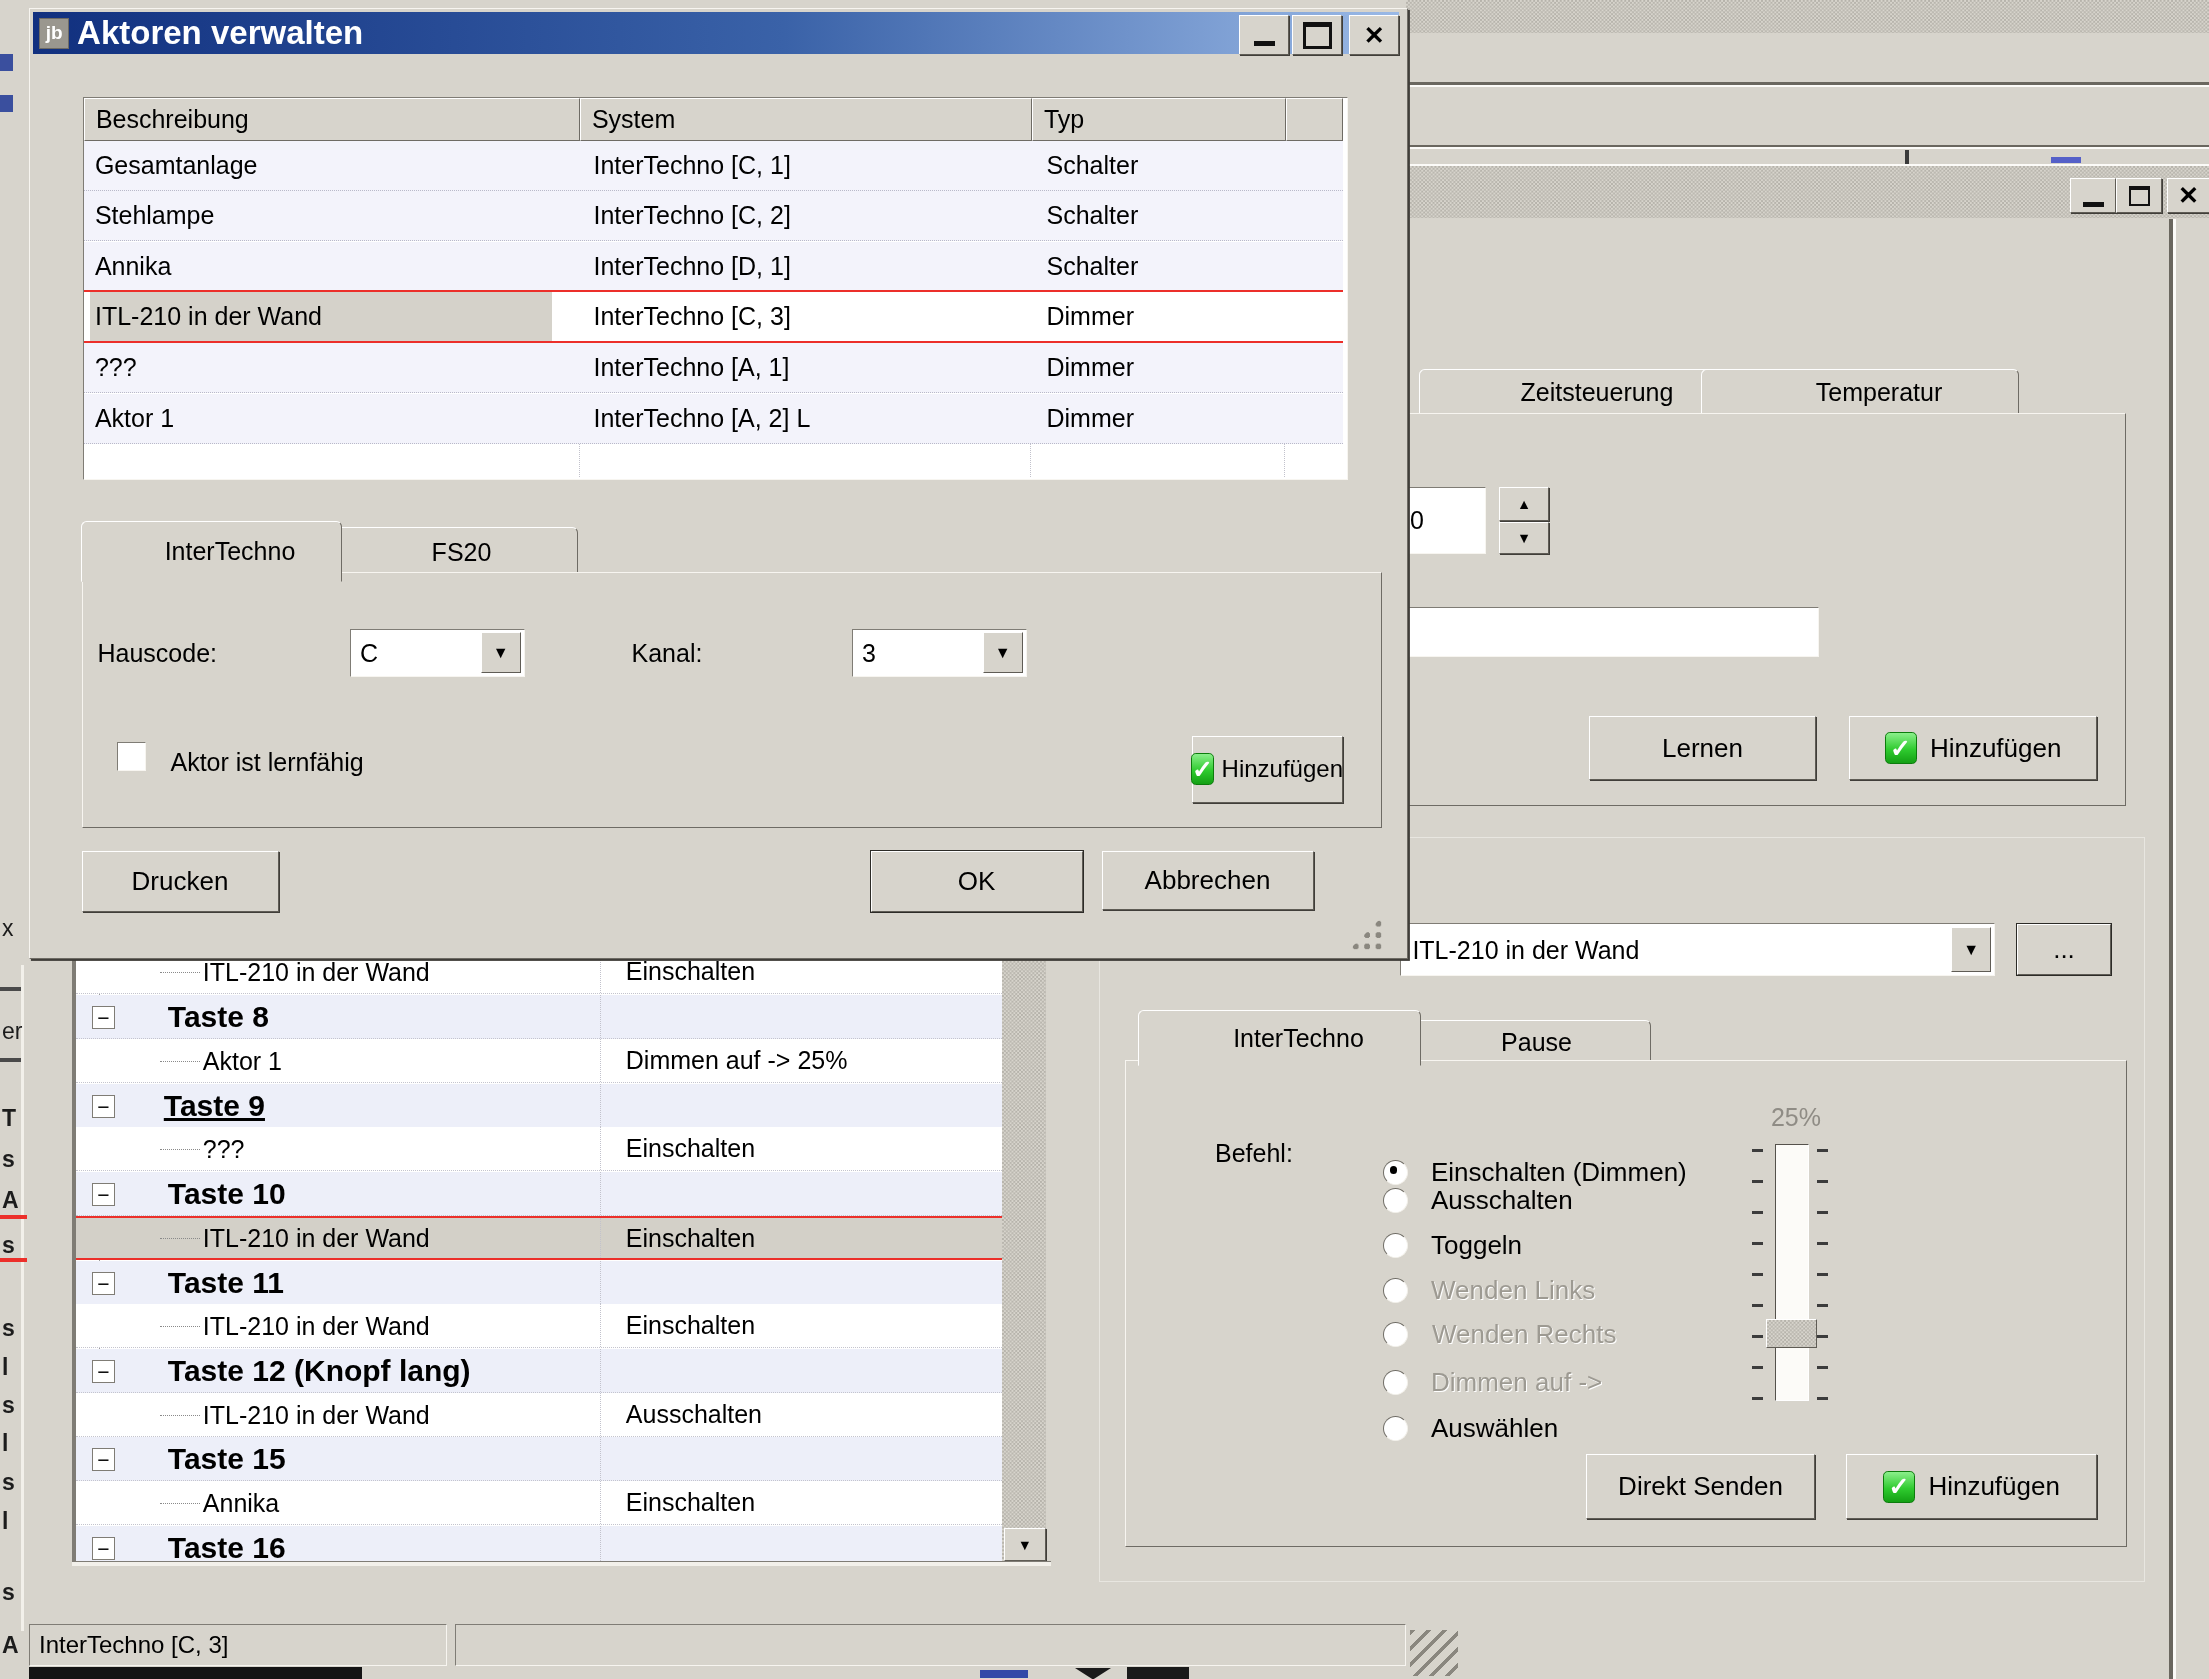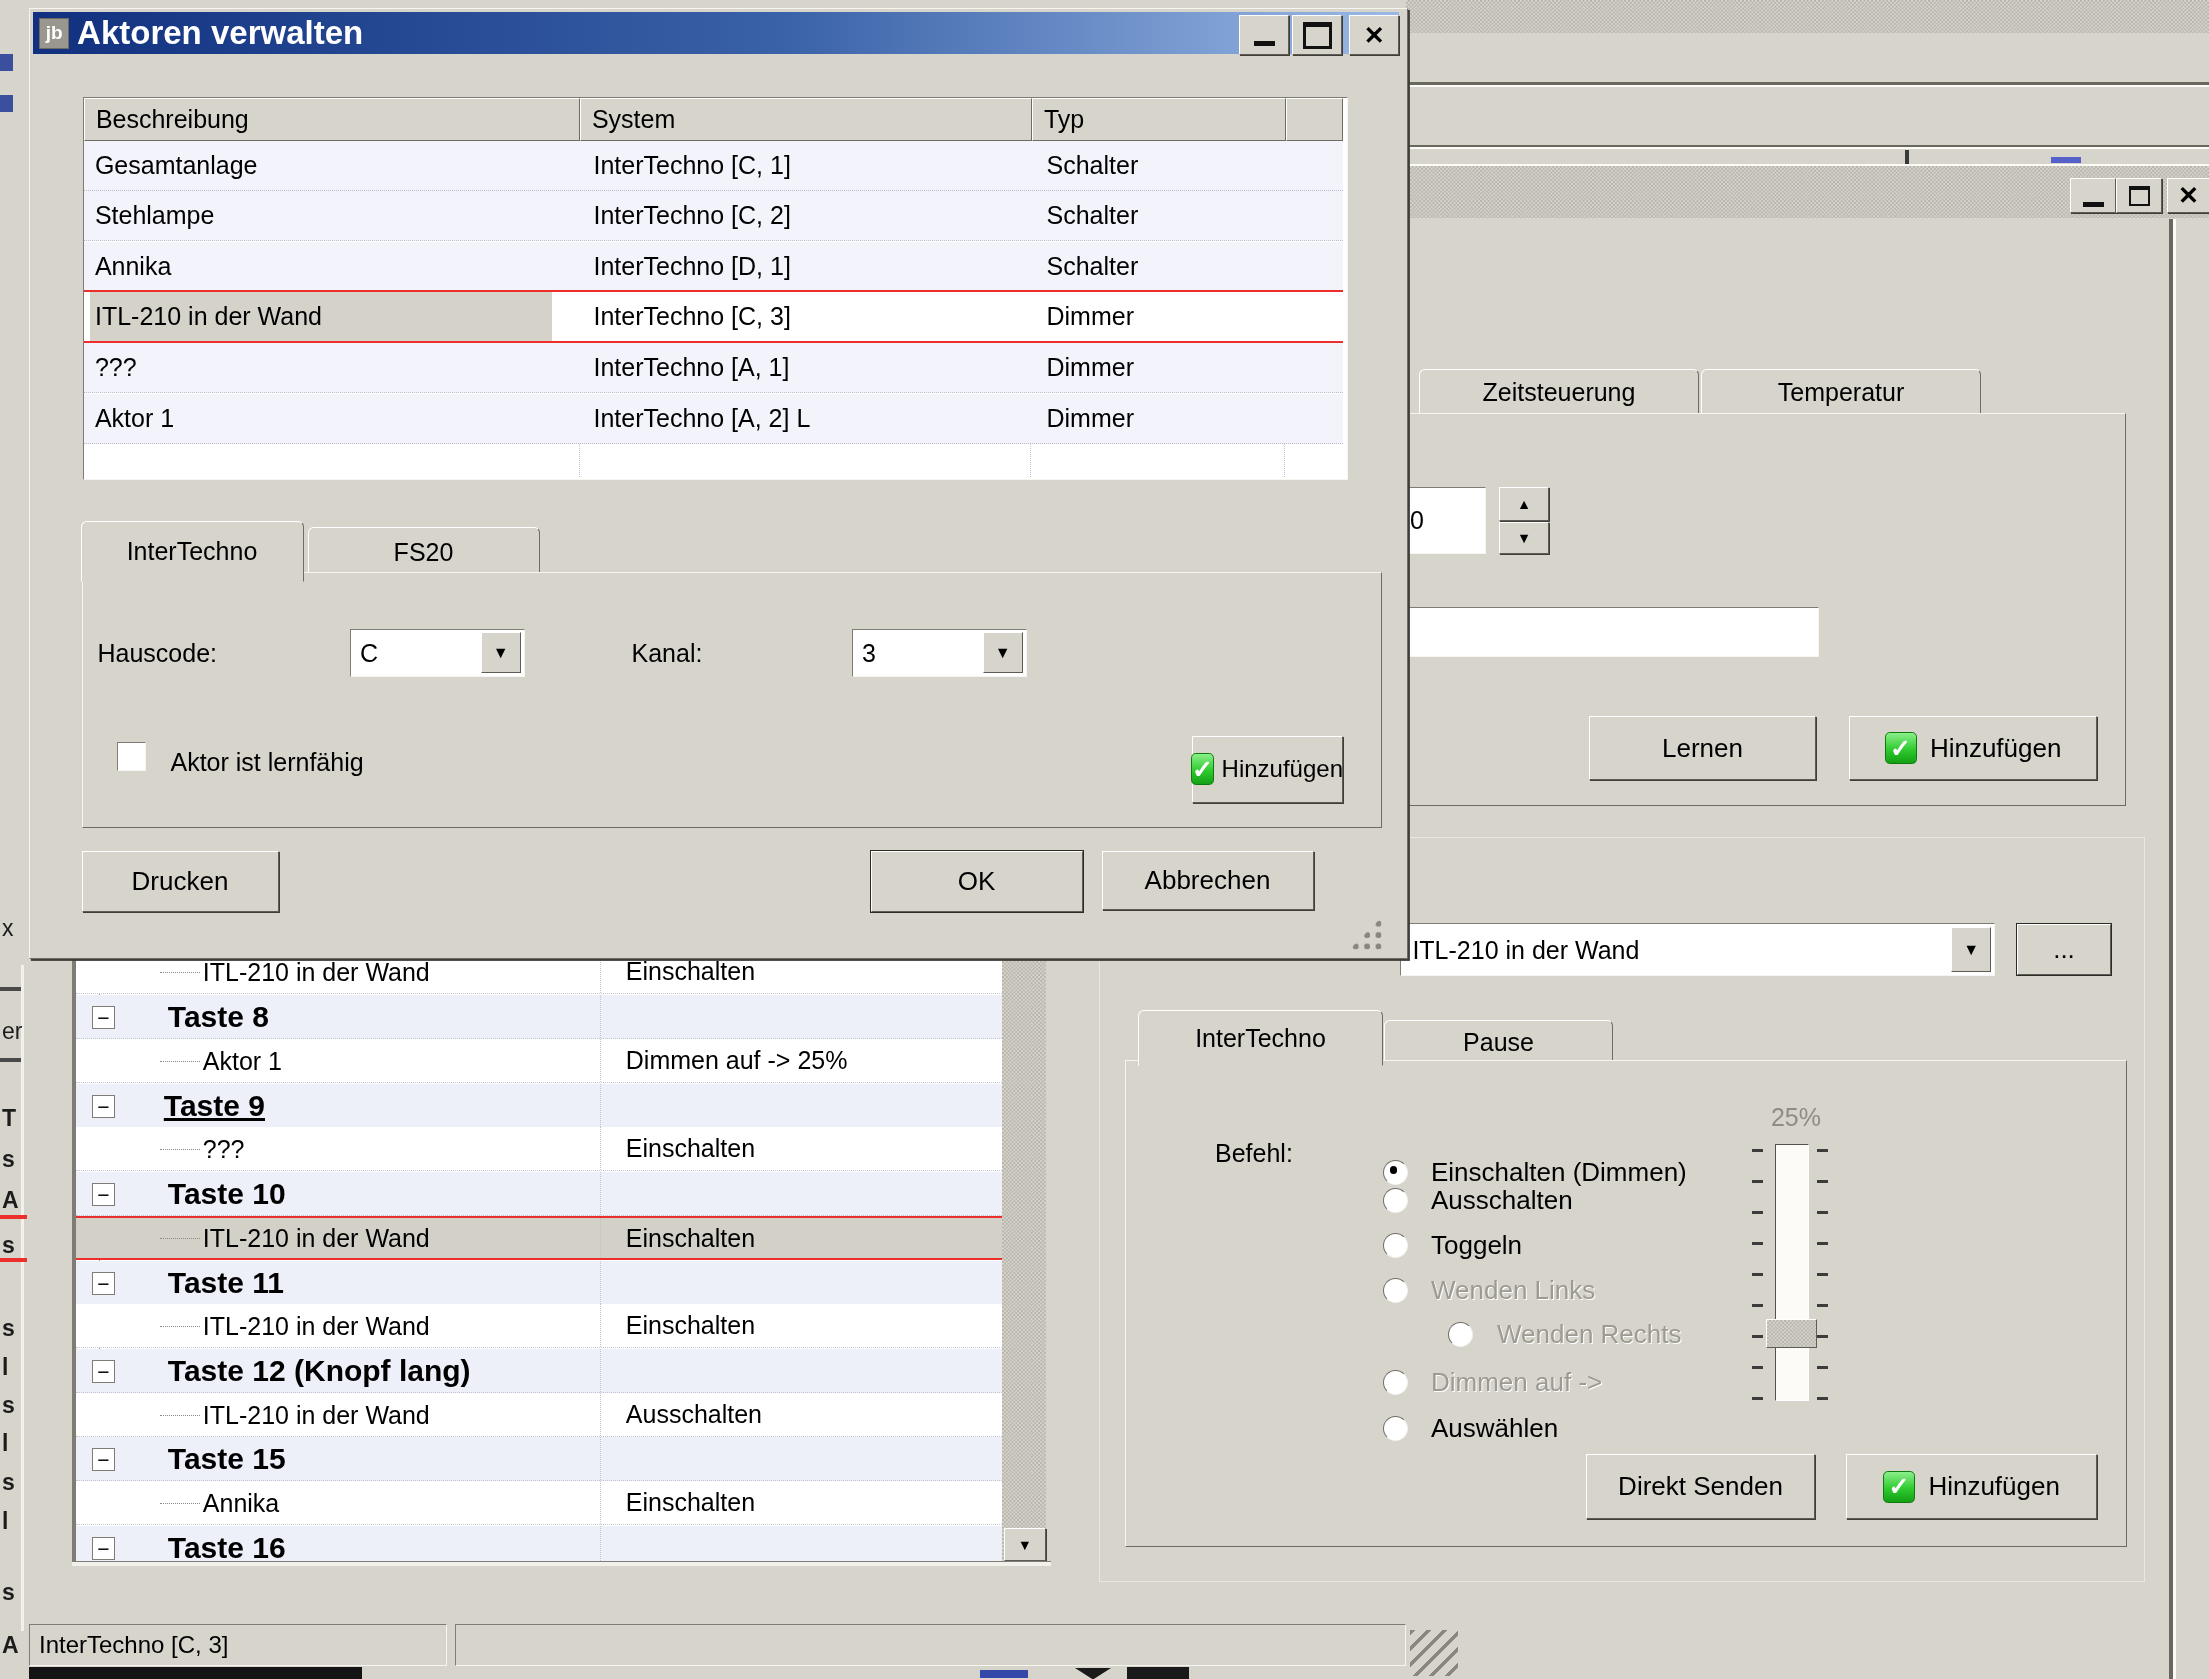--- a/index.html
+++ b/index.html
@@ -12,21 +12,21 @@
   .etched{border:1.9px groove #e8e6e0;}
   .btn{border:1.9px solid;border-color:#ffffff #5f5c55 #5f5c55 #ffffff;background:#d7d4cc;
        box-shadow:1px 1px 0 0 #403e39;display:flex;align-items:center;justify-content:center;
        font-size:26px;cursor:default;}
   .btn-default{outline:1.9px solid #2c2b27;}
   .dither{background-color:#d7d4cc;
     background-image:linear-gradient(45deg,#b5b2aa 25%,transparent 25%,transparent 75%,#b5b2aa 75%),
                      linear-gradient(45deg,#b5b2aa 25%,transparent 25%,transparent 75%,#b5b2aa 75%);
     background-size:3.8px 3.8px;background-position:0 0,1.9px 1.9px;}
   .tab{border:1.9px solid;border-color:#ffffff #6e6b64 transparent #ffffff;background:#d7d4cc;
-       border-radius:5.7px 5.7px 0 0;display:flex;align-items:center;justify-content:center;}
+       border-radius:5.7px 5.7px 0 0;display:flex;align-items:center;justify-content:center;padding-left:38px;}
   
   .titlebar{background:linear-gradient(90deg,#11307f 0%,#3a62a8 55%,#9ab9e6 100%);
             display:flex;align-items:center;}
   .cap-btn{width:48px;height:38px;border:1.9px solid;border-color:#fff #5f5c55 #5f5c55 #fff;
            background:#d7d4cc;box-shadow:1px 1px 0 0 #403e39;display:flex;align-items:center;
            justify-content:center;font-weight:bold;font-size:25px;}
   .minbar{width:21px;height:4.8px;background:#111;margin-top:17px;}
   .maxbox{width:23px;height:19px;border:3.8px solid #111;border-top-width:5.7px;}
   
   .hdrcell{position:absolute;top:0;height:43px;border:1.9px solid;
@@ -164,21 +164,21 @@
       <span>Ausschalten</span>
   </div>
   <div class="radio-row abs" style="left:1383px;top:1229px;z-index:4;">
     <span class="rcirc"></span>
       <span>Toggeln</span>
   </div>
   <div class="radio-row off abs" style="left:1383px;top:1274px;z-index:4;">
     <span class="rcirc"></span>
       <span>Wenden Links</span>
   </div>
-  <div class="radio-row off abs" style="left:1448px;top:1318px;z-index:4;gap:24px;">
+  <div class="radio-row off abs" style="left:1383px;top:1318px;z-index:4;gap:24px;">
     <span class="rcirc"></span>
       <span>Wenden Rechts</span>
   </div>
   <div class="radio-row off abs" style="left:1383px;top:1366px;z-index:4;">
     <span class="rcirc"></span>
       <span>Dimmen auf -&gt;</span>
   </div>
   <div class="radio-row abs" style="left:1383px;top:1412px;z-index:4;">
     <span class="rcirc"></span>
       <span>Auswählen</span>

